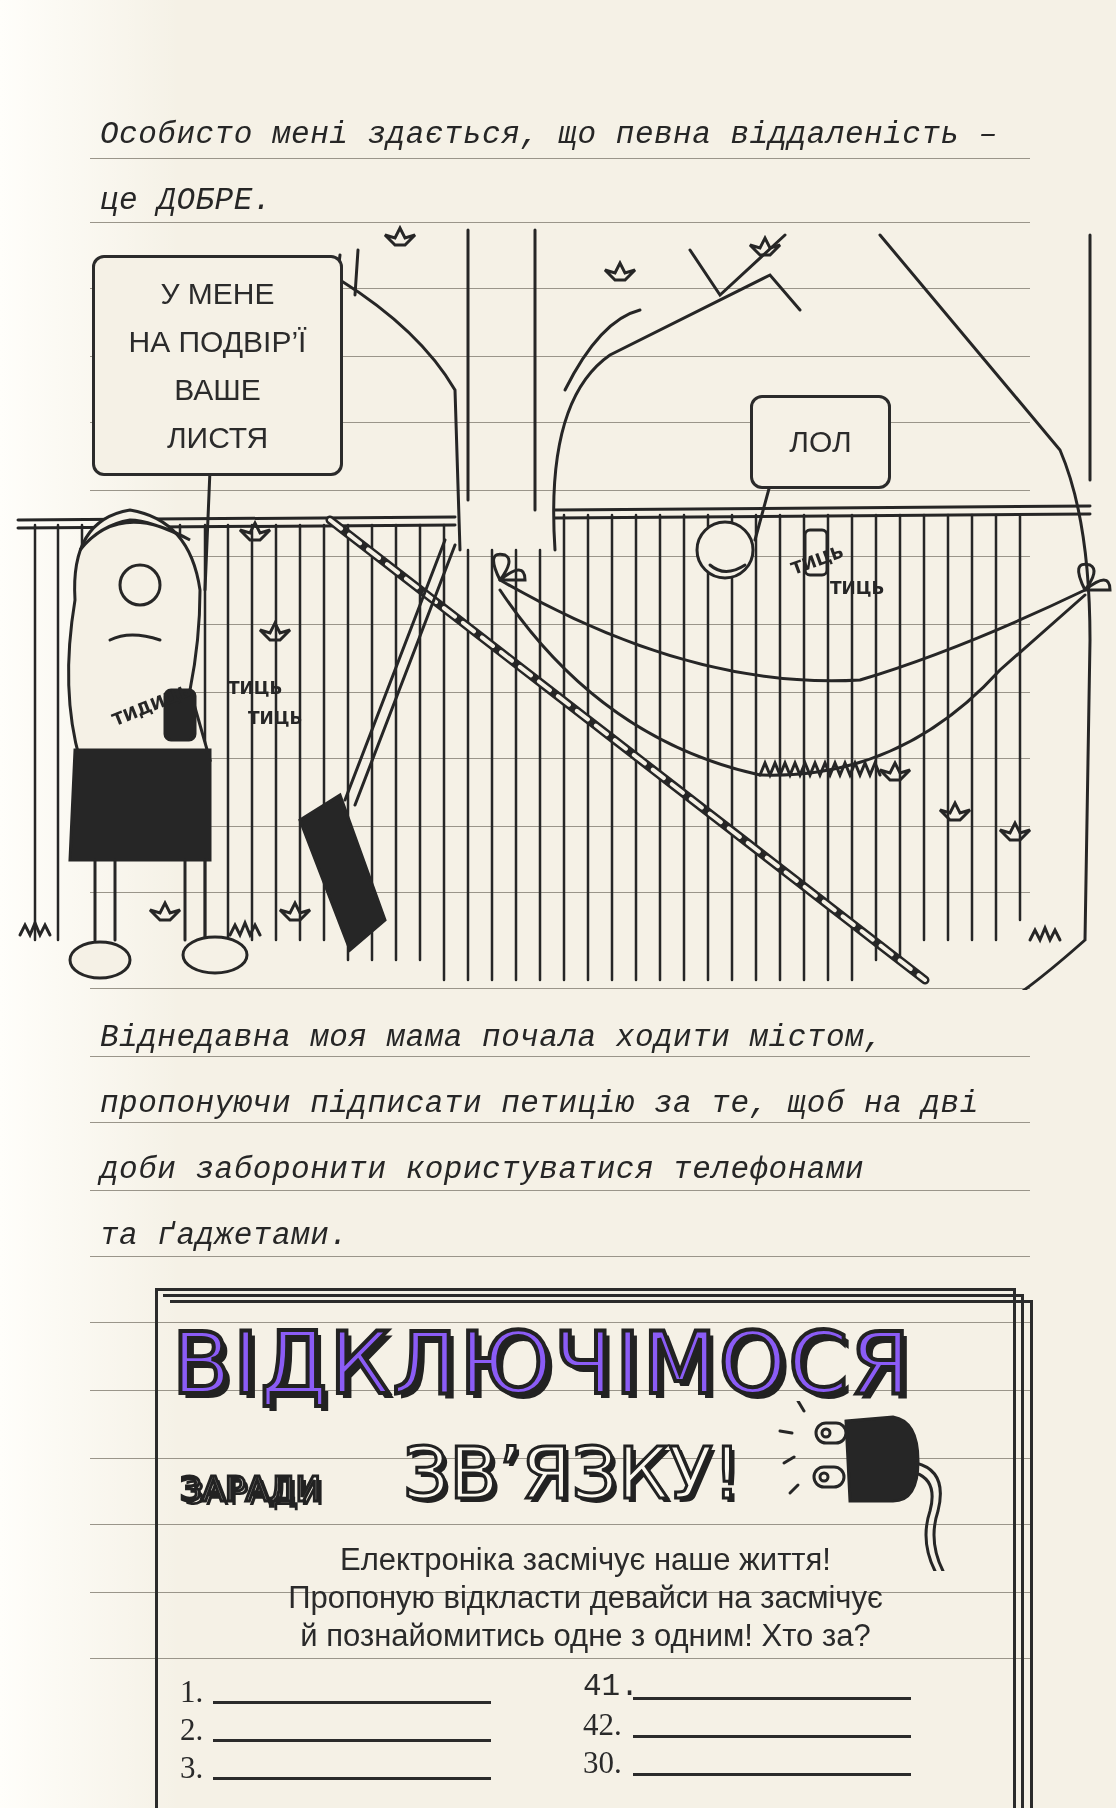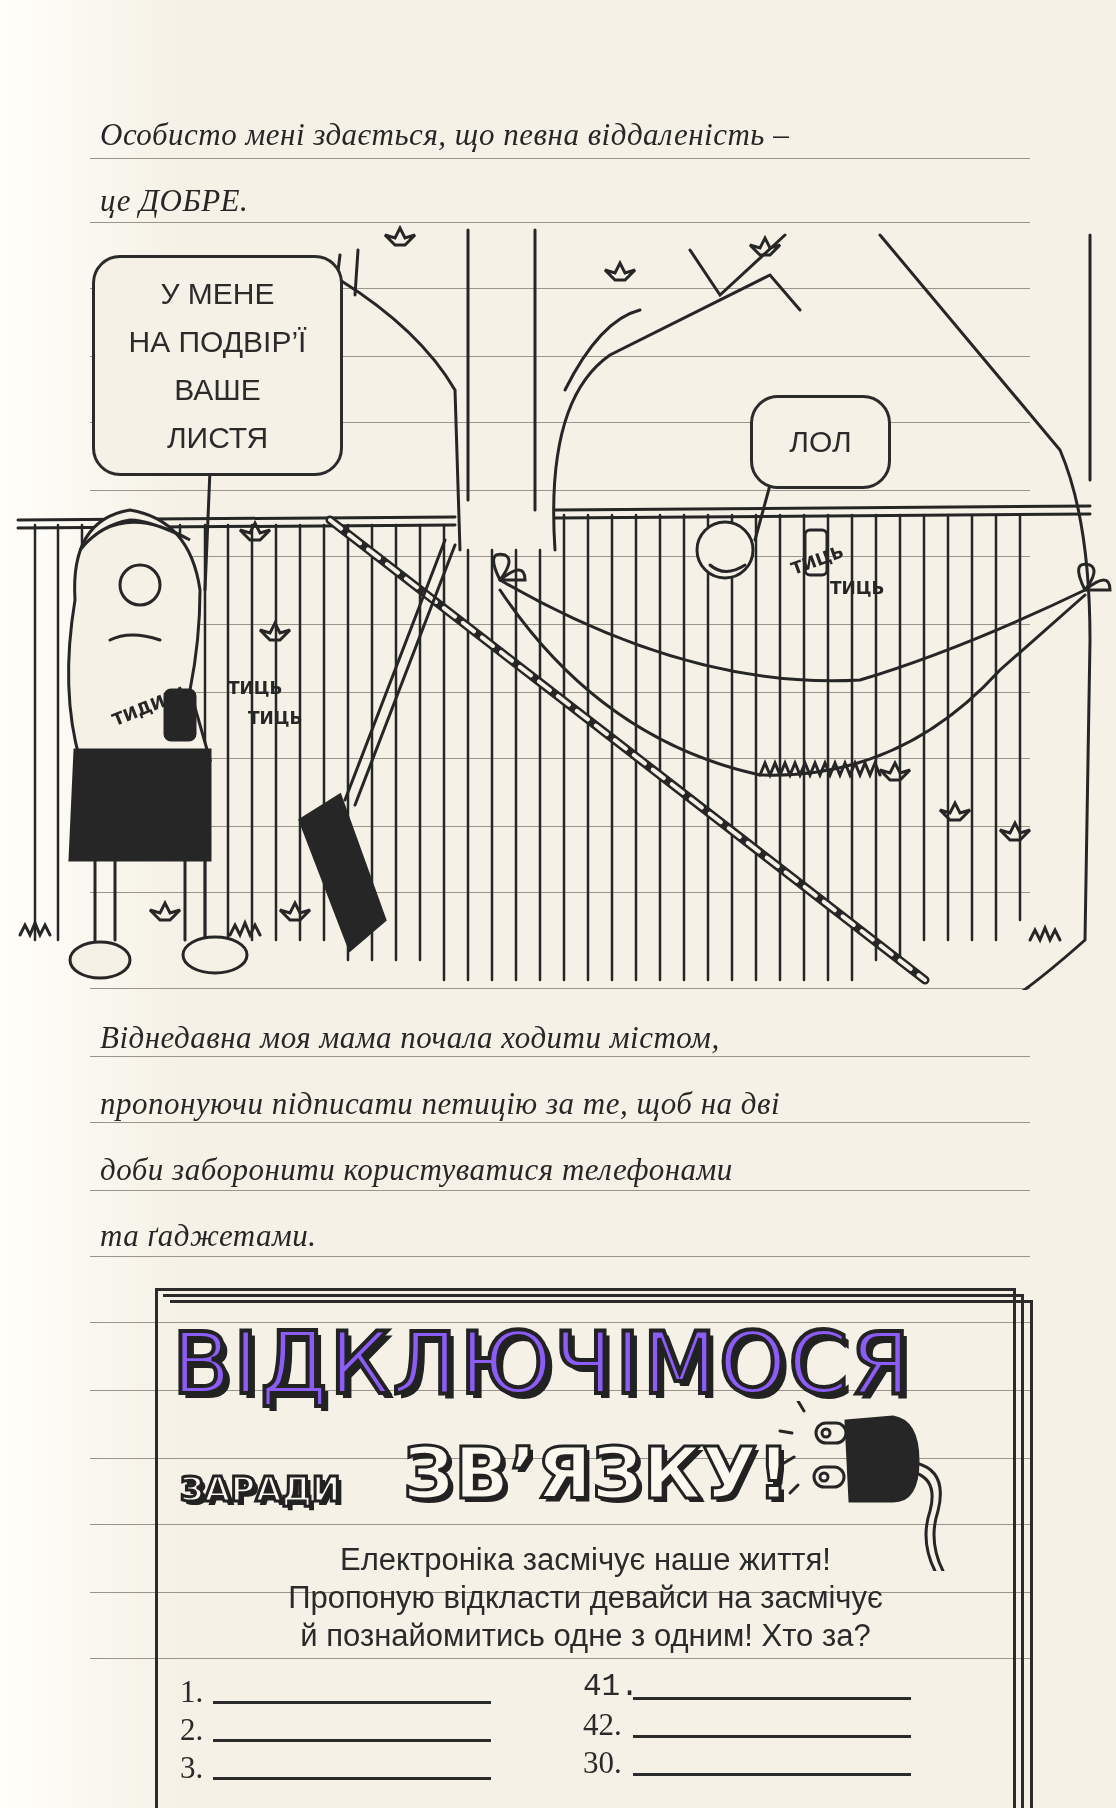--- a/index.html
+++ b/index.html
@@ -1,35 +1,35 @@
 <!DOCTYPE html>
 <html><head>
 <meta charset="utf-8">
 <style>
   html,body{margin:0;padding:0;}
   body{width:1116px;height:1808px;position:relative;overflow:hidden;
     background:#f5f1e6;font-family:"DejaVu Sans",sans-serif;color:#2a2a2a;}
   .page-shade{position:absolute;left:0;top:0;width:180px;height:1808px;
     background:linear-gradient(to right,#fffefa 0%,rgba(255,254,250,0) 100%);}
   .rule{position:absolute;left:90px;width:940px;height:1px;background:#9a958a;}
-  .hand{position:absolute;left:100px;font-family:Liberation Serif, serif;
+  .hand{position:absolute;left:100px;font-family:Liberation Mono, monospace;
     font-size:31px;letter-spacing:0.5px;color:#262626;white-space:nowrap;font-style:italic;}
-  .bubble{position:absolute;border:3px solid #2b2b2b;border-radius:28px;background:#f5f1e6;
+  .bubble{position:absolute;border:3px solid #2b2b2b;border-radius:12px;background:#f5f1e6;
     display:flex;flex-direction:column;align-items:center;justify-content:center;
     font-family:"Liberation Sans",sans-serif;color:#2b2b2b;}
   .bubble span{display:block;line-height:48px;font-size:30px;}
   .sfx{position:absolute;font-family:"DejaVu Sans",sans-serif;font-weight:bold;font-size:17px;color:#262626;}
   .scene{position:absolute;left:0;top:220px;width:1116px;height:770px;}
   .flyer{position:absolute;left:155px;top:1288px;width:855px;height:540px;border:3px solid #2b2b2b;
     border-bottom:none;background:transparent;}
   .sheet{position:absolute;border-right:3px solid #2b2b2b;border-top:3px solid #2b2b2b;}
   .flyer-title{position:absolute;left:14px;top:22px;font-family:"DejaVu Sans",sans-serif;font-weight:normal;
     font-size:86px;letter-spacing:2px;color:#8b5cf6;
     -webkit-text-stroke:4px #222;text-shadow:5px 5px 0 #222;}
-  .flyer-sub{position:absolute;top:140px;font-family:"DejaVu Sans",sans-serif;font-weight:bold;color:#fbf8ef;
+  .flyer-sub{position:absolute;top:140px;font-family:"DejaVu Sans",sans-serif;font-weight:normal;color:#fbf8ef;
     -webkit-text-stroke:3px #222;text-shadow:4px 4px 0 #222;}
   .flyer-body{position:absolute;left:0;width:855px;top:250px;text-align:center;
     font-family:Liberation Sans, sans-serif;font-size:31px;line-height:38px;color:#2a2a2a;}
   .sig{position:absolute;font-family:"Liberation Serif",serif;font-size:31px;color:#2a2a2a;}
   .sig-line{position:absolute;height:3px;background:#2b2b2b;}
 </style>
 </head>
 <body>
 
 <div class="page-shade"></div>

